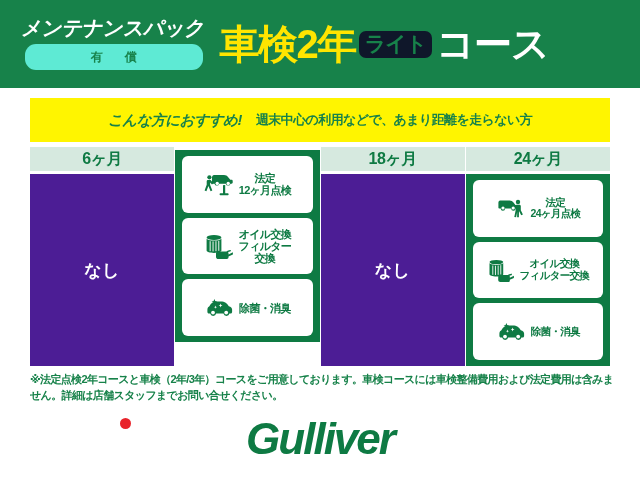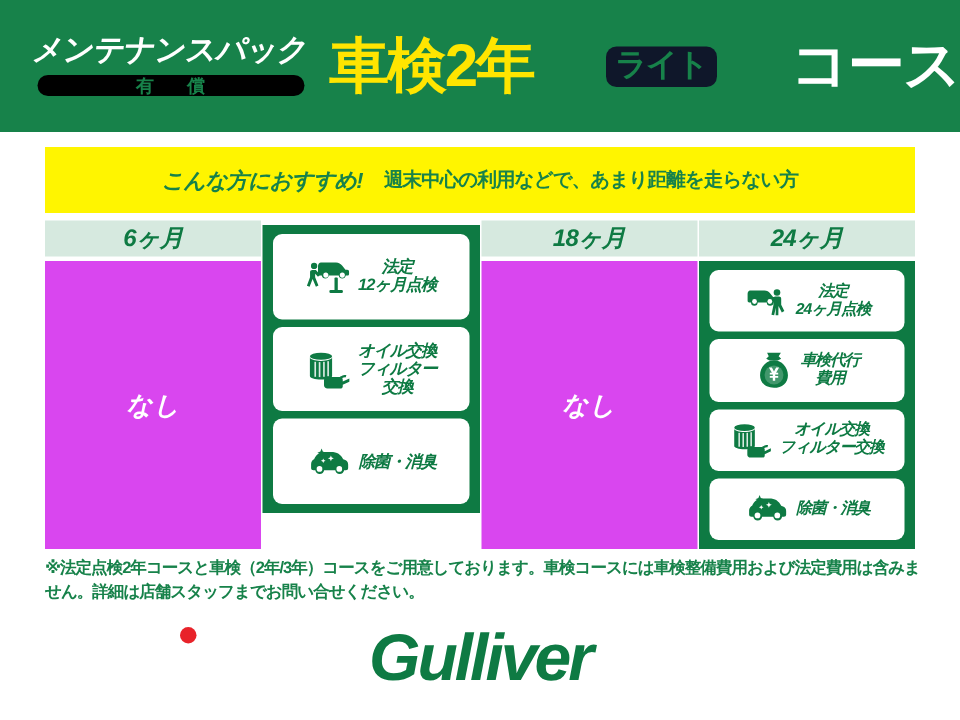--- a/index.html
+++ b/index.html
@@ -38,39 +38,39 @@
     color: #ffffff;
     font-size: 20.5px;
     font-weight: bold;
     letter-spacing: -0.6px;
     line-height: 1;
     transform: skewX(-8deg);
     white-space: nowrap;
   }
   .paid-pill {
     margin-top: 6px;
-    background: #000000;
+    background: #5eead4;
     color: #17824A;
     border-radius: 11px;
-    height: 14px;
+    height: 26px;
     width: 178px;
     display: flex;
     align-items: center;
     justify-content: center;
     font-size: 12px;
     font-weight: bold;
     letter-spacing: 5px;
     text-indent: 5px;
     box-sizing: border-box;
   }
   .header-right {
     display: flex;
     align-items: center;
     flex: 1 1 auto;
-    justify-content: space-between;
+    justify-content: flex-start;
     margin-left: 2px;
   }
   .shaken-main {
     color: #FFE500;
     font-size: 40px;
     font-weight: bold;
     line-height: 1;
     letter-spacing: -1.5px;
     white-space: nowrap;
   }
@@ -119,21 +119,20 @@
     font-weight: bold;
     letter-spacing: -0.6px;
     white-space: nowrap;
   }
 
   
   .table-wrap {
     margin: 5px 30px 0 30px;
     display: flex;
     gap: 1px;
-    font-style: italic;
   }
   .col {
     flex: 1 1 0;
     display: flex;
     flex-direction: column;
     min-width: 0;
   }
   .col-head {
     background: #D6E9DF;
     color: #0E7A43;
@@ -144,21 +143,21 @@
     align-items: center;
     justify-content: center;
     letter-spacing: -0.5px;
   }
   .col-body {
     height: 192px;
     margin-top: 3px;
     box-sizing: border-box;
   }
   .col-body.empty {
-    background: #d946ef;
+    background: #4c1d95;
     display: flex;
     align-items: center;
     justify-content: center;
   }
   .none-text {
     color: #ffffff;
     font-size: 17px;
     font-weight: bold;
     letter-spacing: 0.5px;
   }
@@ -346,34 +345,20 @@
               <circle cx="17.2" cy="12" r="1.6" fill="#ffffff"></circle>
               <circle cx="22" cy="6" r="2.2"></circle>
               <path d="M20.8 8.7 h2.5 c.9 0 1.5 .6 1.5 1.4 v4.1 l2.1 4.2 -1.7 .9 -2.2-4.3 v-.6 l-.1 6.8 -1.8 0 .1-5.1 -1.1 5.1 -1.8-.3 1.3-6.4 v-4.4 c0-.8 .5-1.4 1.2-1.4 z"></path>
             </g>
           </svg>
         </span>
         <span class="item-label">法定
 24ヶ月点検</span>
       </div>
 
-      <div class="item-card">
-        <span class="item-icon">
-          <svg width="26" height="26" viewBox="0 0 26 26" aria-hidden="true">
-            <g fill="#0E7A43">
-              <path d="M8.4 1.2 h9.2 l-1.5 2.3 1.7 1.7 -2.2 1.1 h-5.6 l-2.2-1.1 1.7-1.7 z"></path>
-              <path d="M13 6.1 c5 0 9.3 4.6 9.3 10 c0 5.2-3.9 8.4-9.3 8.4 s-9.3-3.2-9.3-8.4 c0-5.4 4.3-10 9.3-10 z"></path>
-              <circle cx="13" cy="16" r="6.3" fill="#ffffff" opacity="0.22"></circle>
-              <path d="M9.6 11 h2 l1.4 2.6 1.4-2.6 h2 l-2 3.5 h1.4 v1.2 h-2 v.9 h2 v1.2 h-2 v2 h-1.6 v-2 h-2 v-1.2 h2 v-.9 h-2 v-1.2 h1.4 z" fill="#ffffff"></path>
-            </g>
-          </svg>
-        </span>
-        <span class="item-label">車検代行
-費用</span>
-      </div>
 
       <div class="item-card">
         <span class="item-icon">
           <svg width="28" height="26" viewBox="0 0 30 28" aria-hidden="true">
             <g fill="#0E7A43">
               <ellipse cx="10" cy="5.5" rx="7.4" ry="2.4"></ellipse>
               <path d="M2.6 6.2 v12.4 c0 1.3 3.3 2.4 7.4 2.4 s7.4-1.1 7.4-2.4 V6.2 c0 1.3-3.3 2.4-7.4 2.4 S2.6 7.5 2.6 6.2 z"></path>
               <rect x="5.6" y="9.2" width="1.1" height="10" fill="#ffffff" opacity="0.85"></rect>
               <rect x="8.5" y="9.4" width="1.1" height="10" fill="#ffffff" opacity="0.85"></rect>
               <rect x="11.4" y="9.2" width="1.1" height="10" fill="#ffffff" opacity="0.85"></rect>

